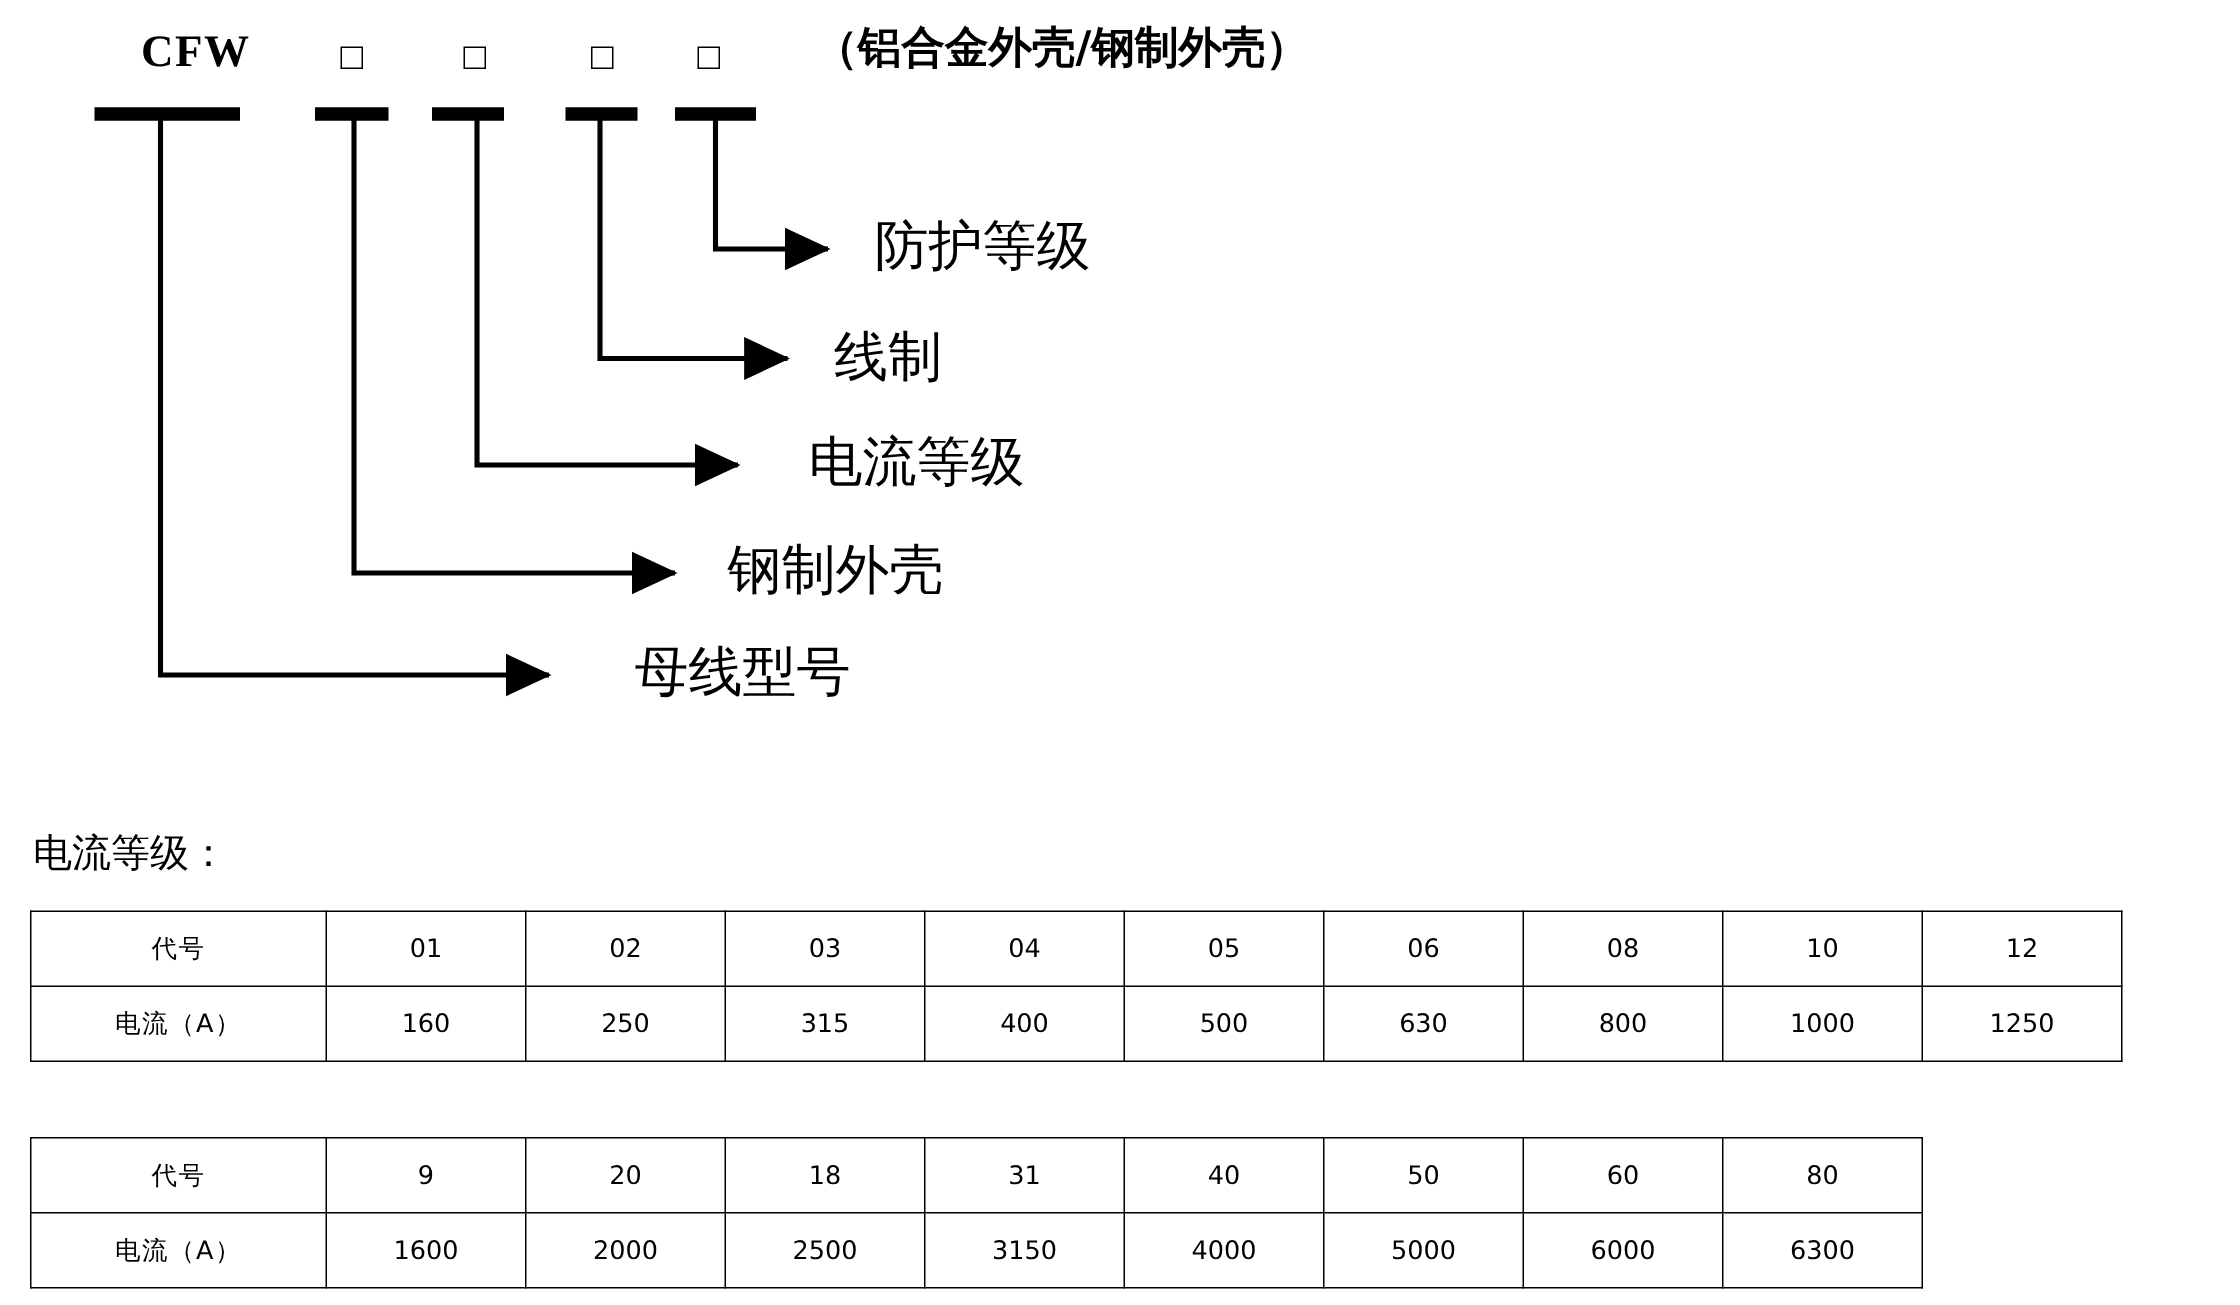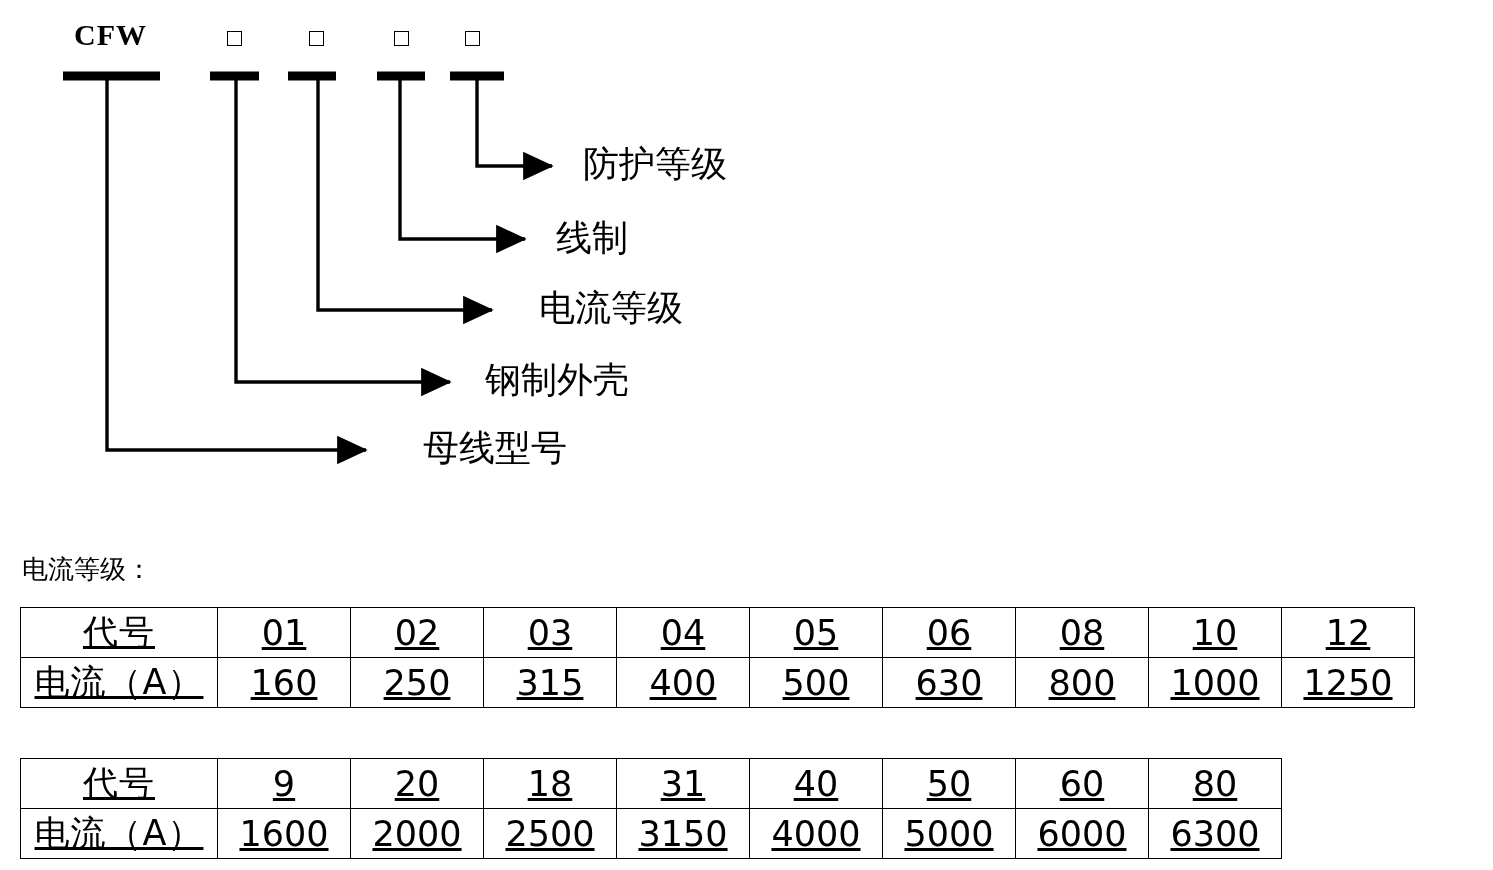--- a/index.html
+++ b/index.html
@@ -28,21 +28,21 @@
 
   .code-token {
     position: absolute;
     font-family: "Liberation Serif", "DejaVu Serif", serif;
     font-size: 30px;
     font-weight: 700;
     line-height: 1;
     white-space: nowrap;
   }
   #token-cfw {
-    left: 74px;
+    left: 94px;
     top: 20px;
     letter-spacing: 1px;
     text-align: right;
   }
   .code-box {
     position: absolute;
     width: 15px;
     height: 15px;
     border: 1.6px solid #000;
     background: transparent;
@@ -107,24 +107,23 @@
     position: absolute;
     border-collapse: collapse;
     table-layout: fixed;
     font-family: "DejaVu Sans", "Liberation Sans", sans-serif;
   }
   table.rating-table td {
     border: 1.6px solid #000000;
     height: 50px;
     text-align: center;
     vertical-align: middle;
-    font-size: 35px;
+    font-size: 17px;
     padding: 0 2px;
     white-space: nowrap;
-    text-decoration: underline;
   }
   table.rating-table td.row-head {
     letter-spacing: 1px;
   }
 
   #table-1 { left: 20px; top: 59px; }
   #table-1 td.row-head { width: 197px; }
   #table-1 td.data-cell { width: 133px; }
 
   #table-2 { left: 20px; top: 210px; }
@@ -136,20 +135,21 @@
 
 <div id="code-diagram">
 
   <div class="code-token" id="token-cfw">CFW</div>
 
   <div class="code-box" id="box-1"></div>
   <div class="code-box" id="box-2"></div>
   <div class="code-box" id="box-3"></div>
   <div class="code-box" id="box-4"></div>
 
+  <div id="enclosure-note">（铝合金外壳/钢制外壳）</div>
 
   <svg id="leader-svg" viewBox="0 0 1493 540" xmlns="http://www.w3.org/2000/svg">
     <defs>
       <marker id="arrowhead" markerWidth="9" markerHeight="9" refX="8.5" refY="4.5" orient="auto" markerUnits="strokeWidth">
         <path d="M0,0.3 L9,4.5 L0,8.7 z" fill="#000000"></path>
       </marker>
     </defs>
 
     <g stroke="#000000" stroke-width="9" stroke-linecap="butt">
       <line x1="63" y1="76" x2="160" y2="76"></line>

